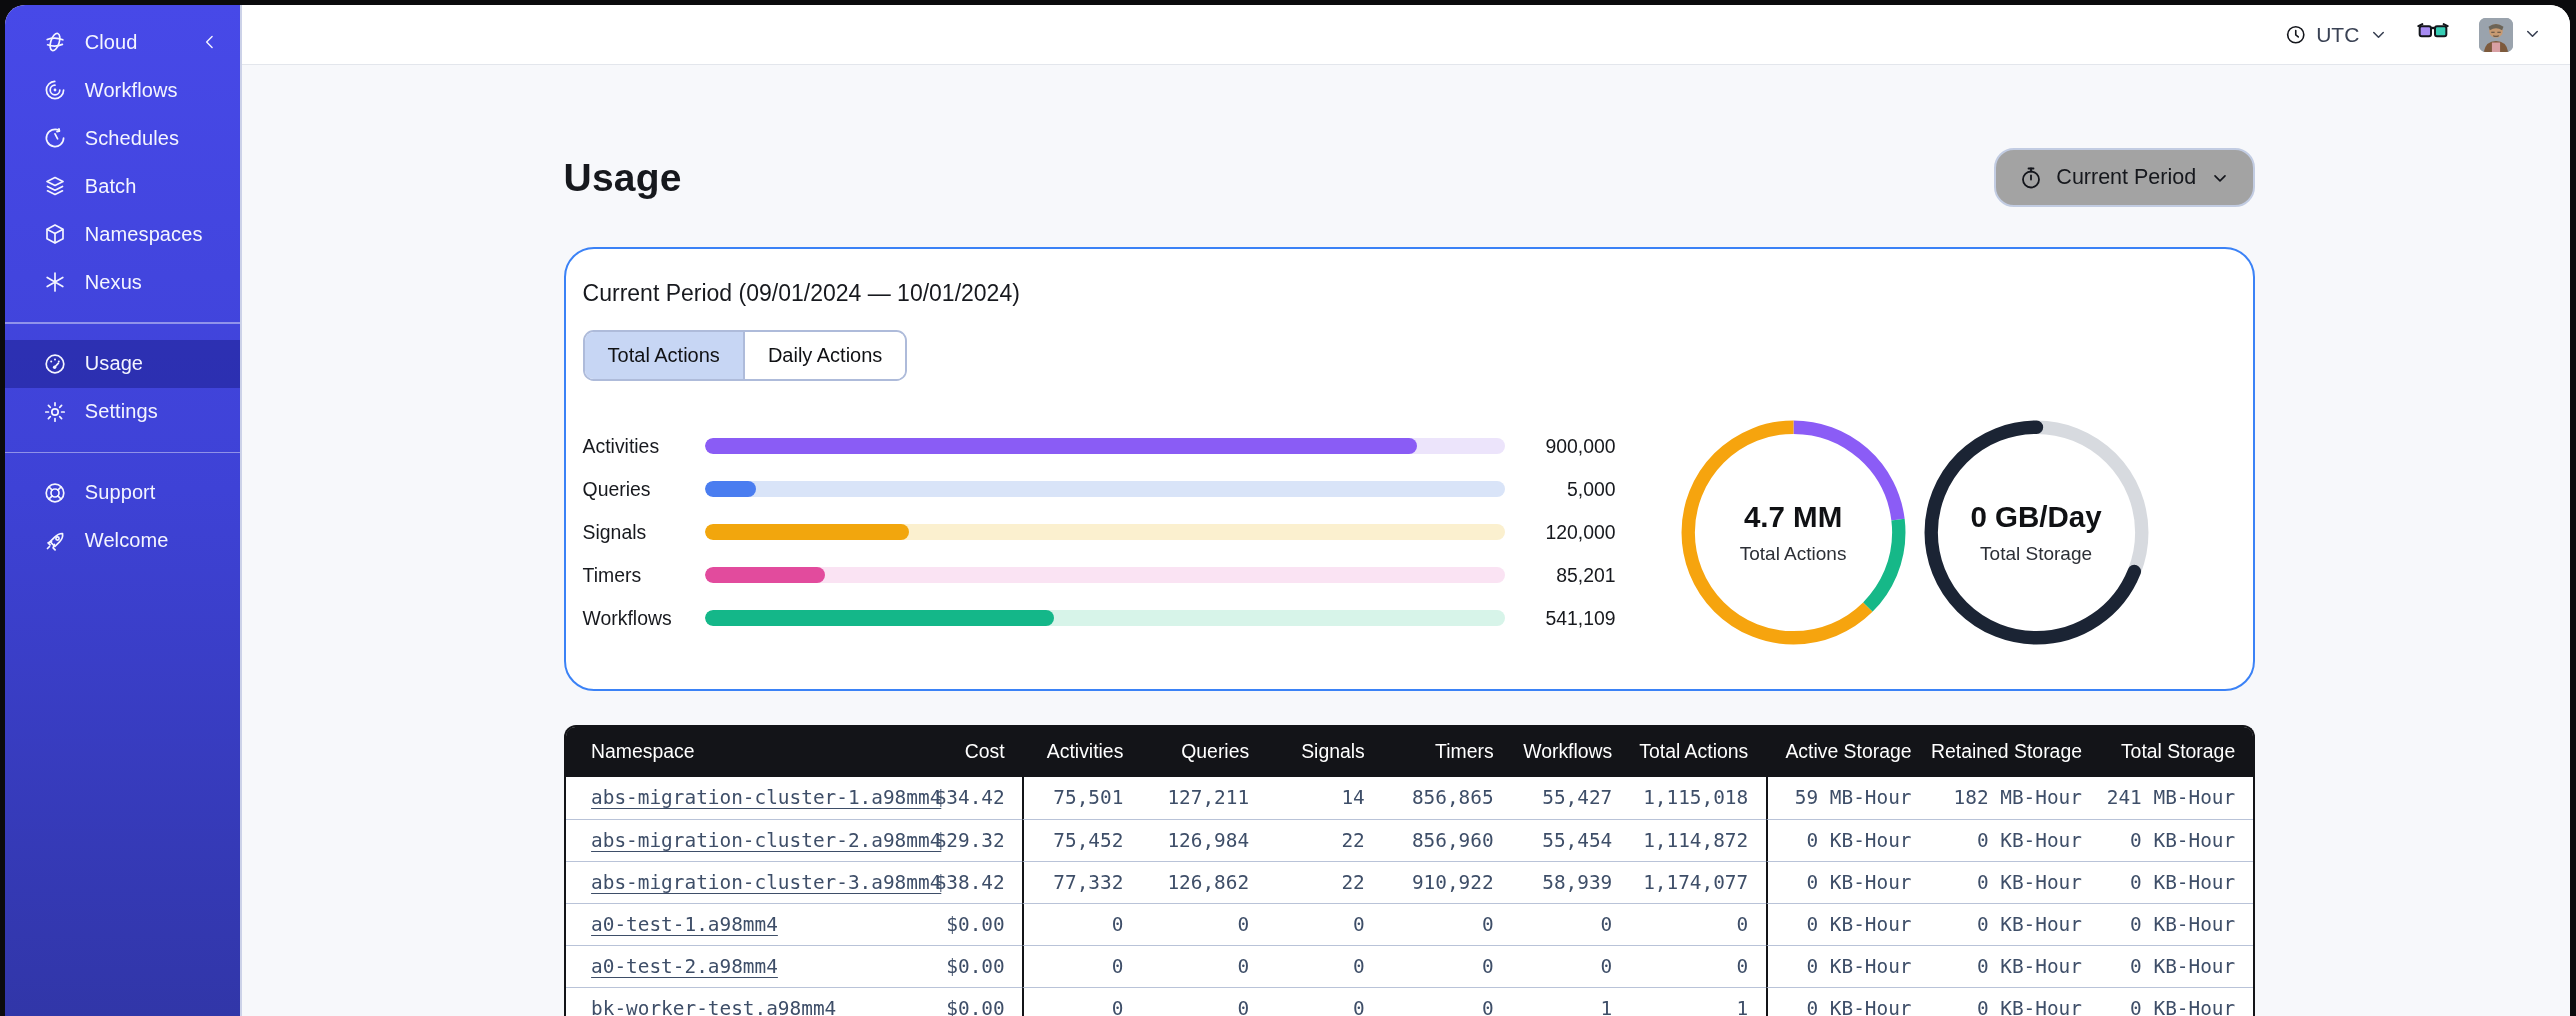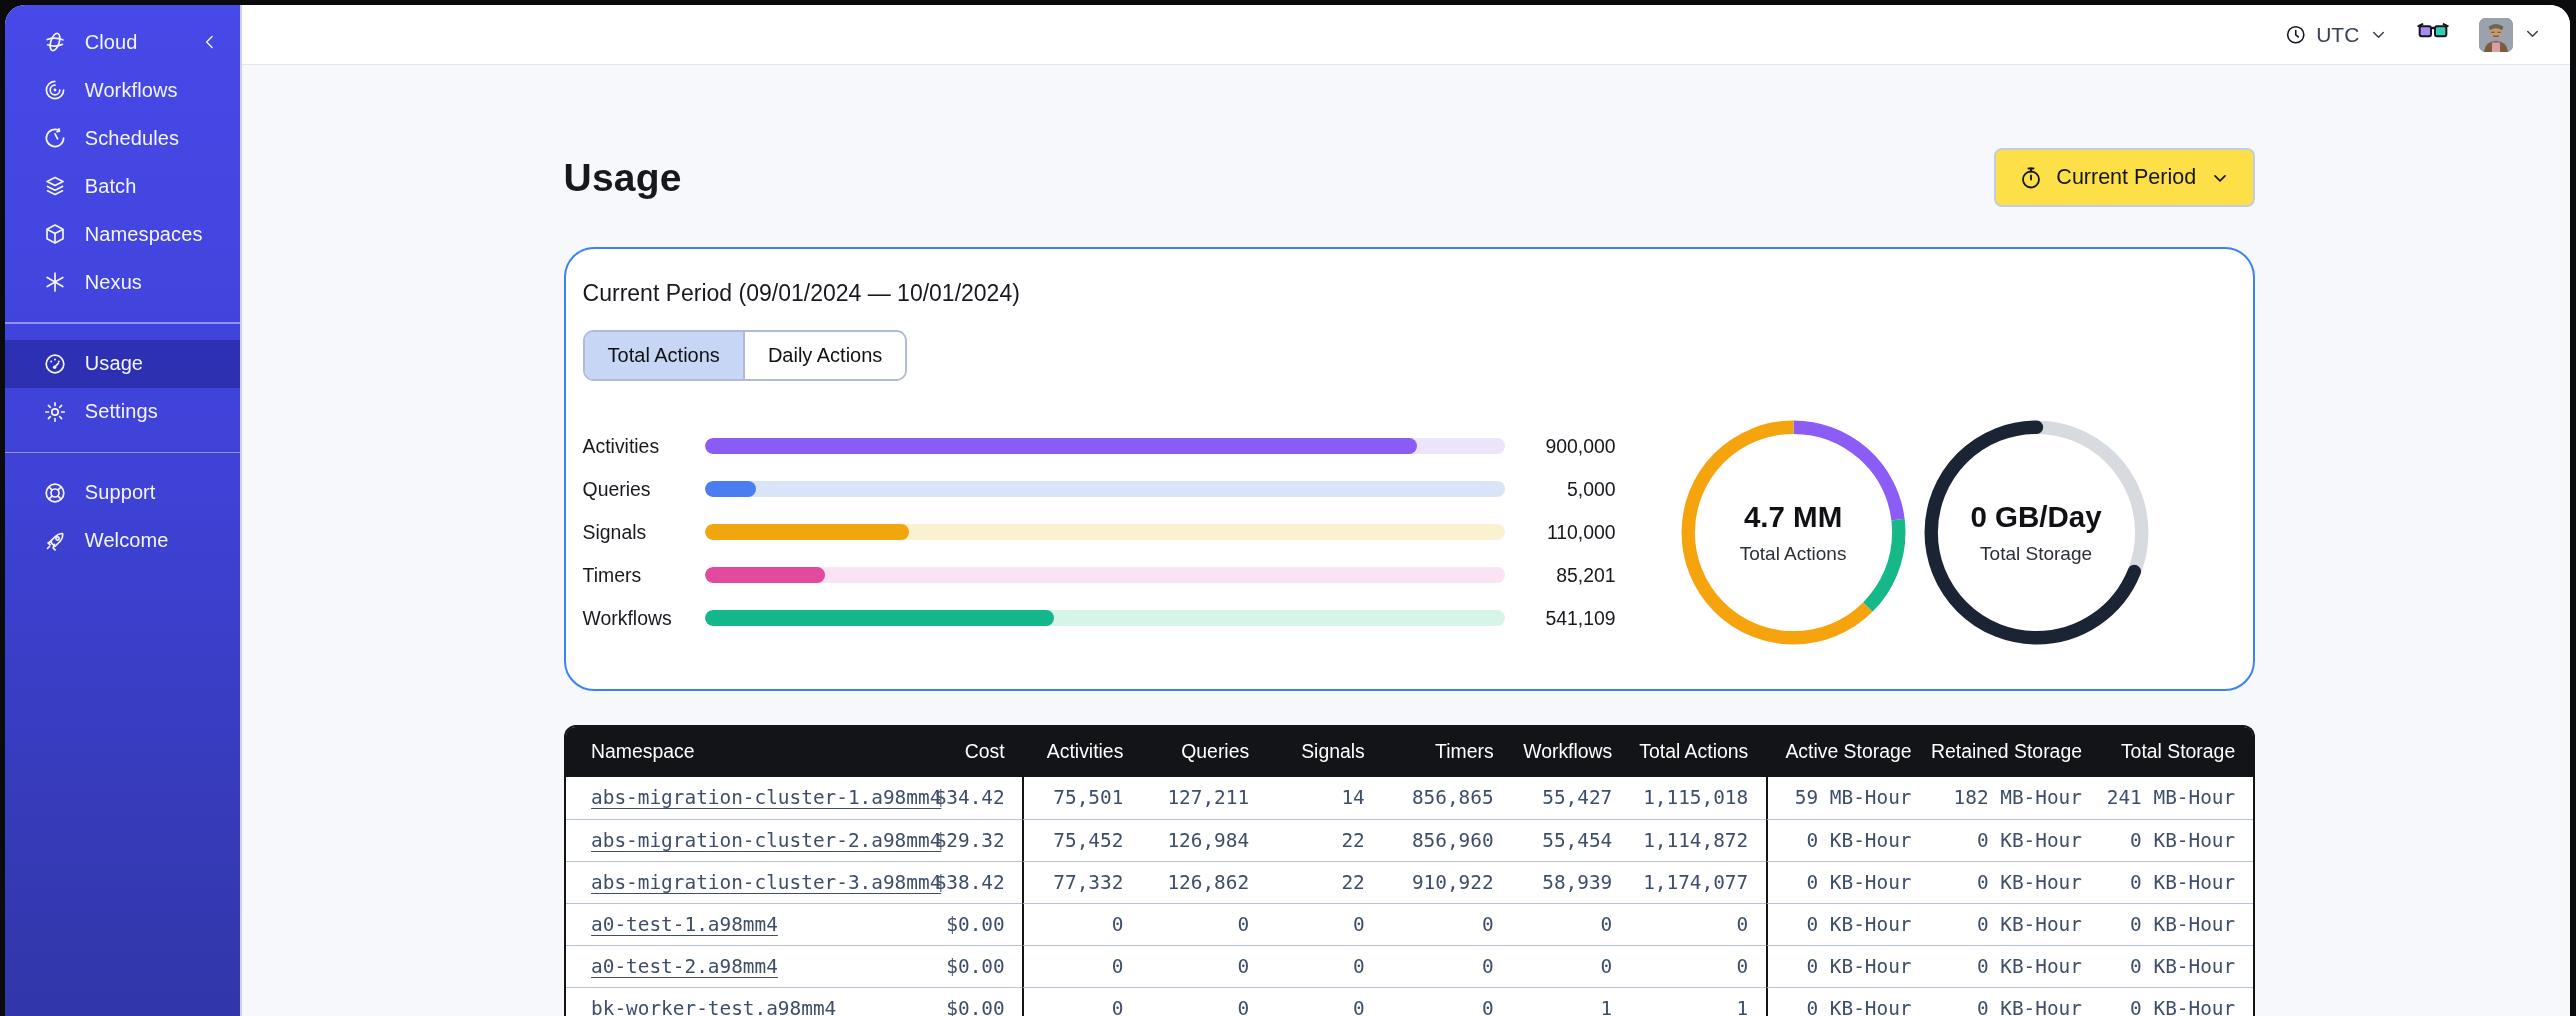--- a/index.html
+++ b/index.html
@@ -29,21 +29,21 @@
   .tz svg { display:block; }
   .iconbtn { display:flex; align-items:center; cursor:pointer; }
   .avatar-wrap { display:flex; align-items:center; gap:10.7px; cursor:pointer; }
   .avatar { width:34px; height:34px; border-radius:6.7px; overflow:hidden; position:relative; background:#8f9aa6; }
 
   .content { flex:1; background:#f7f8fb; overflow:hidden; }
   .content-inner { width:1691px; margin:0 auto; position:relative; left:2.7px; }
 
   .page-head { margin-top:83px; display:flex; align-items:center; justify-content:space-between; }
   .page-title { font-size:39px; font-weight:600; color:#16181d; letter-spacing:0.2px; }
-  .period-btn { height:59px; background:#fde047; border:2px solid #c2cce2; border-radius:8px;
+  .period-btn { height:59px; background:#a3a3a3; border:2px solid #c2cce2; border-radius:20px;
                 display:flex; align-items:center; gap:13.4px; padding:0 23px; font-size:21.5px;
                 color:#16181d; cursor:pointer;text-align:center; }
   .period-btn svg { display:block; }
 
   
   .card { margin-top:40px; background:#fff; border:2px solid #3b82f6; border-radius:30px;
           padding:31px 27px 35px 17px; }
   .card-title { font-size:23px; font-weight:500; color:#17191e; }
   .tabs { display:inline-flex; margin-top:23px; border:2px solid #aebbda; border-radius:10.7px;
           overflow:hidden; background:#fff; }
@@ -289,21 +289,21 @@
                   <span class="bar-track" style="background:#d9e4f8">
                     <span class="bar-fill" style="width:6.4%;background:#4a7df0"></span>
                   </span>
                   <span class="bar-value">5,000</span>
                 </div>
                 <div class="bar-row">
                   <span class="bar-label">Signals</span>
                   <span class="bar-track" style="background:#fbf0cf">
                     <span class="bar-fill" style="width:25.6%;background:#f2a60d"></span>
                   </span>
-                  <span class="bar-value">110,000</span>
+                  <span class="bar-value">120,000</span>
                 </div>
                 <div class="bar-row">
                   <span class="bar-label">Timers</span>
                   <span class="bar-track" style="background:#fae3f3">
                     <span class="bar-fill" style="width:15%;background:#e24b9d"></span>
                   </span>
                   <span class="bar-value">85,201</span>
                 </div>
                 <div class="bar-row">
                   <span class="bar-label">Workflows</span>

